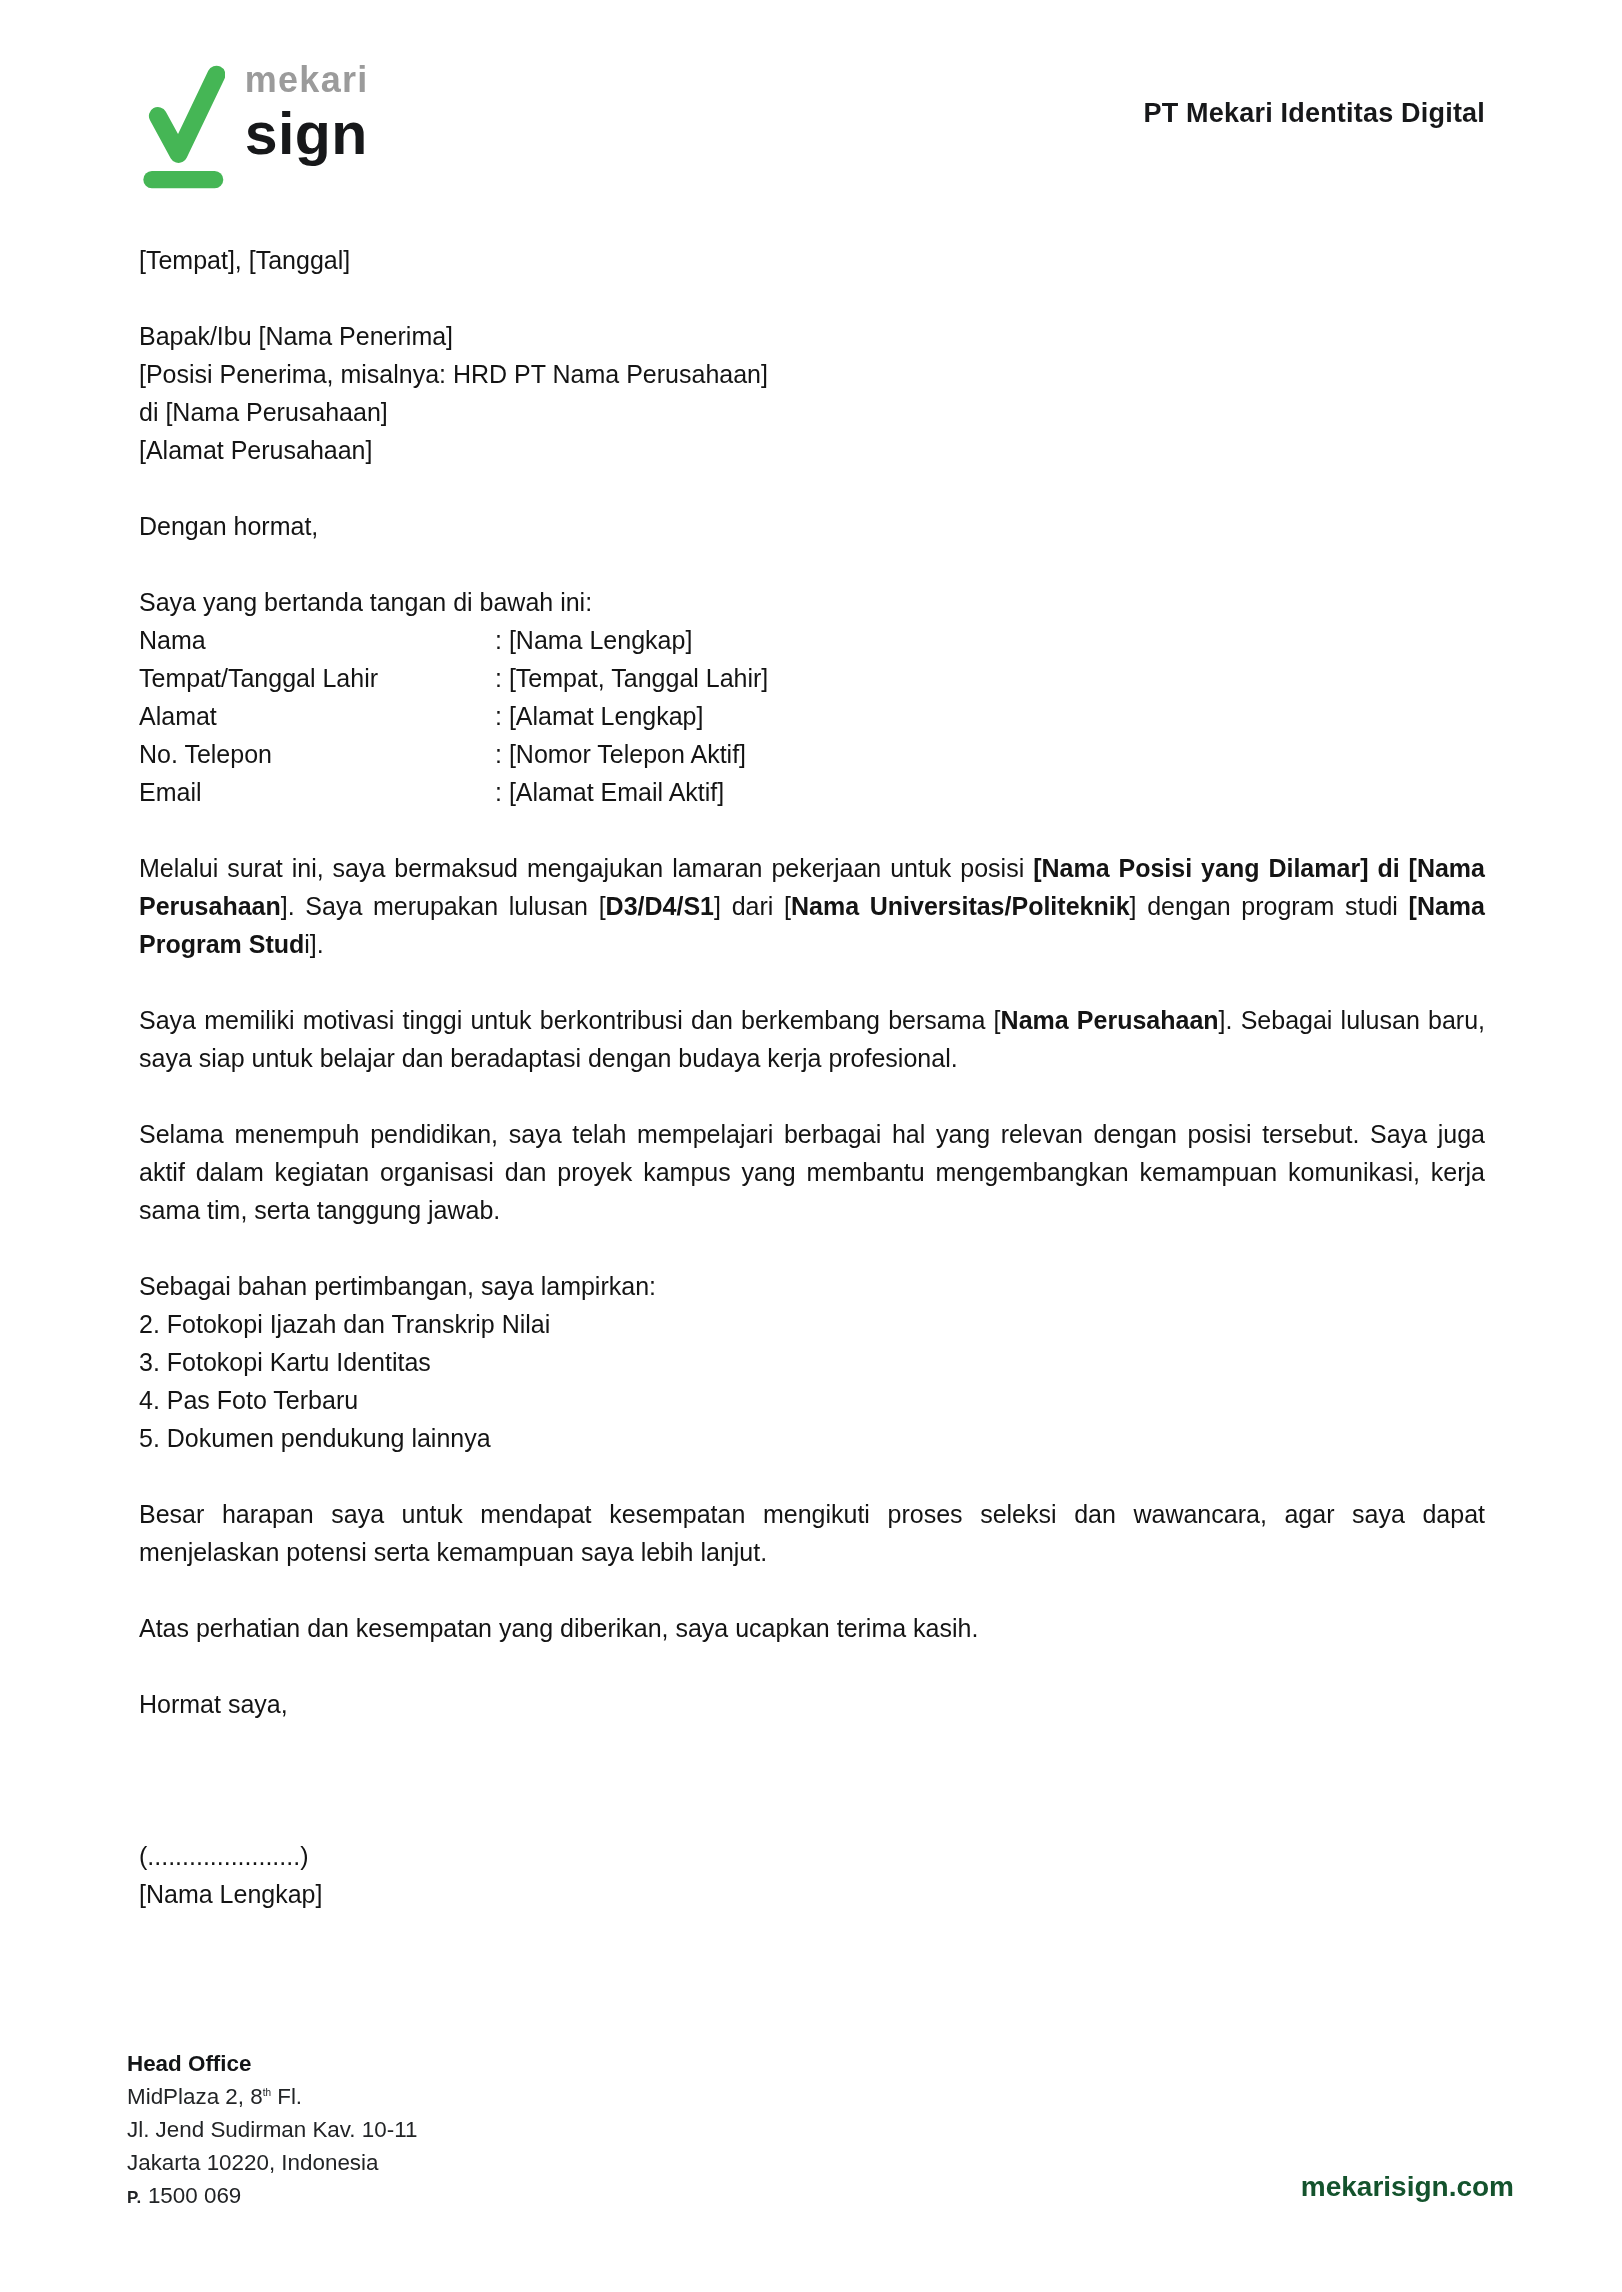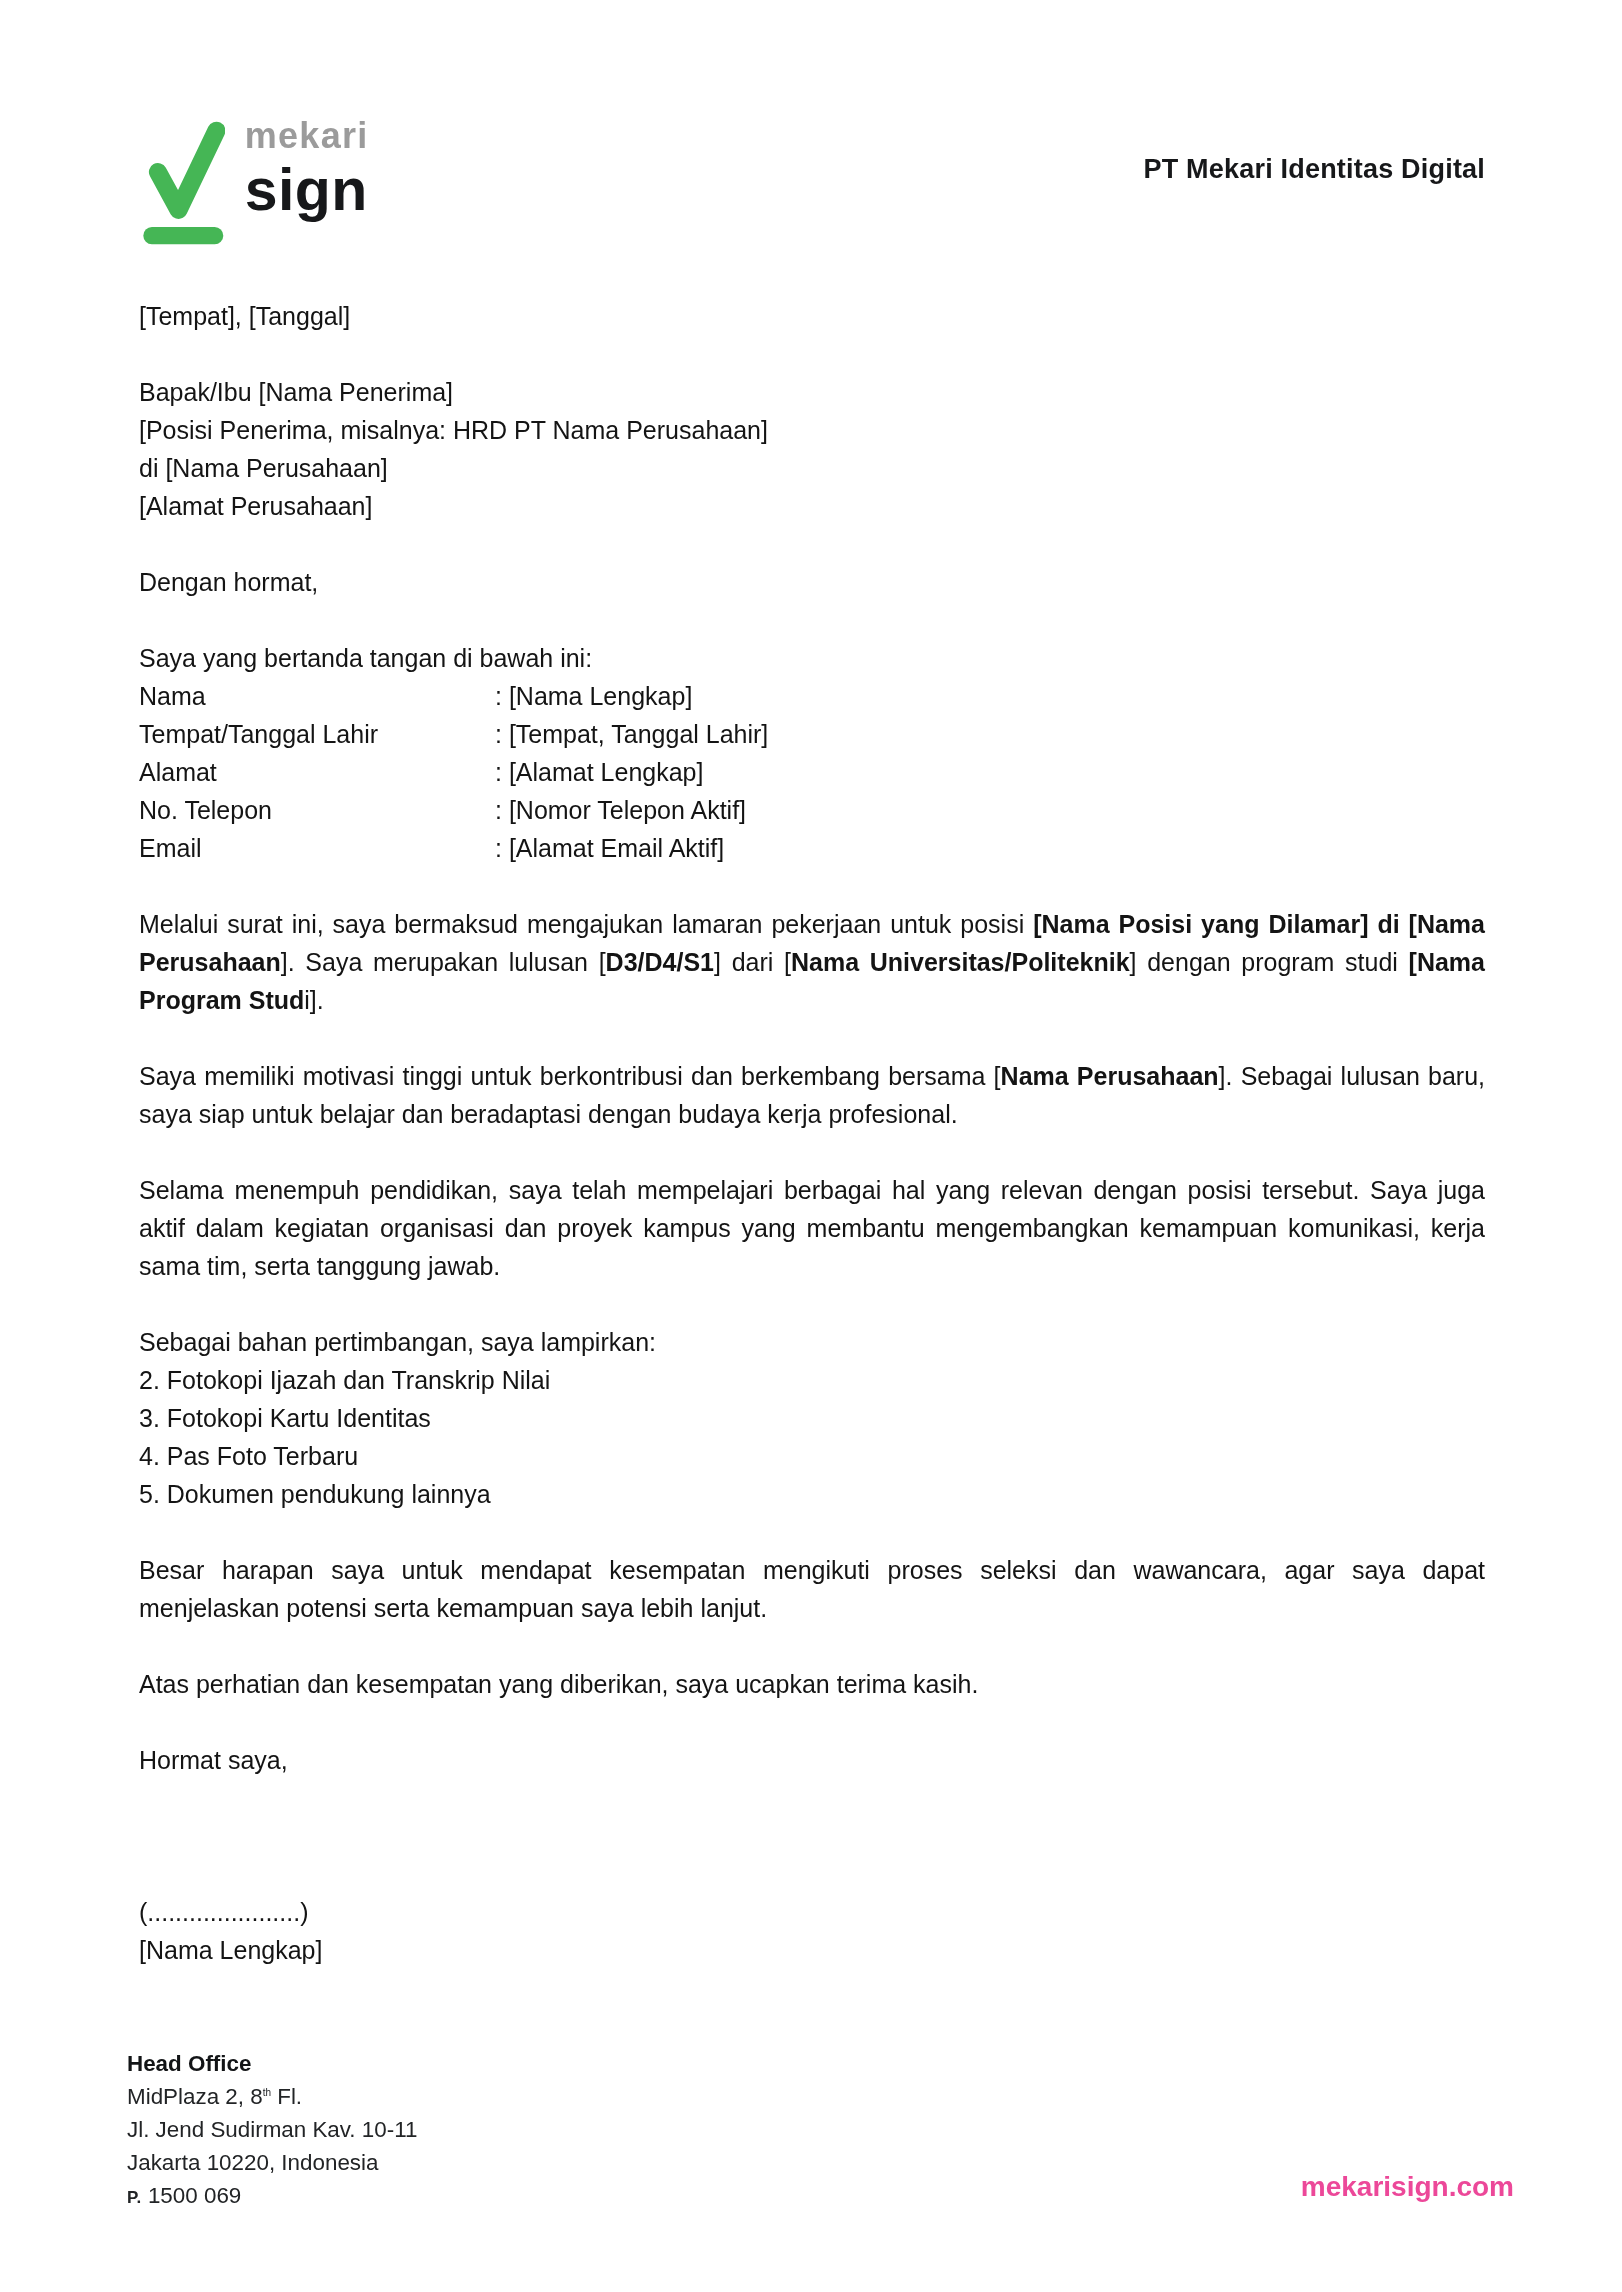--- a/index.html
+++ b/index.html
@@ -7,21 +7,21 @@
     position:relative;
     width:1623px;height:2293px;
     background:#ffffff;
     font-family:"Liberation Sans","DejaVu Sans",sans-serif;
     color:#141414;
     overflow:hidden;
   }
   
   .header{
     display:flex;justify-content:space-between;align-items:flex-start;
-    padding:115px 138px 0 139px;height:130px;
+    padding:59px 138px 0 139px;height:130px;
   }
   .brand{display:flex;align-items:flex-start;}
   .brand svg{display:block;}
   .brand-text{margin-left:19.7px;display:flex;flex-direction:column;}
   .brand-mekari{
     font-size:36px;font-weight:600;color:#9b9b9b;letter-spacing:1.3px;line-height:41px;
   }
   .brand-sign{
     font-size:59px;font-weight:700;color:#17181a;letter-spacing:0.4px;line-height:59px;margin-top:5.4px;
   }
@@ -45,21 +45,21 @@
   
   .footer-left{
     position:absolute;left:127px;top:2047px;
     font-size:22.4px;line-height:33px;color:#222426;
   }
   .head-office{font-weight:700;color:#121416;}
   .phone-label{font-size:17px;font-weight:700;letter-spacing:0.4px;}
   sup.fl{font-size:10px;line-height:0;}
   .website{
     position:absolute;right:109px;top:2171px;
-    font-size:28px;font-weight:700;color:#ec4899;text-decoration:none;
+    font-size:28px;font-weight:700;color:#14532d;text-decoration:none;
   }
 </style>
 </head>
 <body>
 
 <div class="page">
 
   <div class="header">
     <div class="brand">
       <span>

